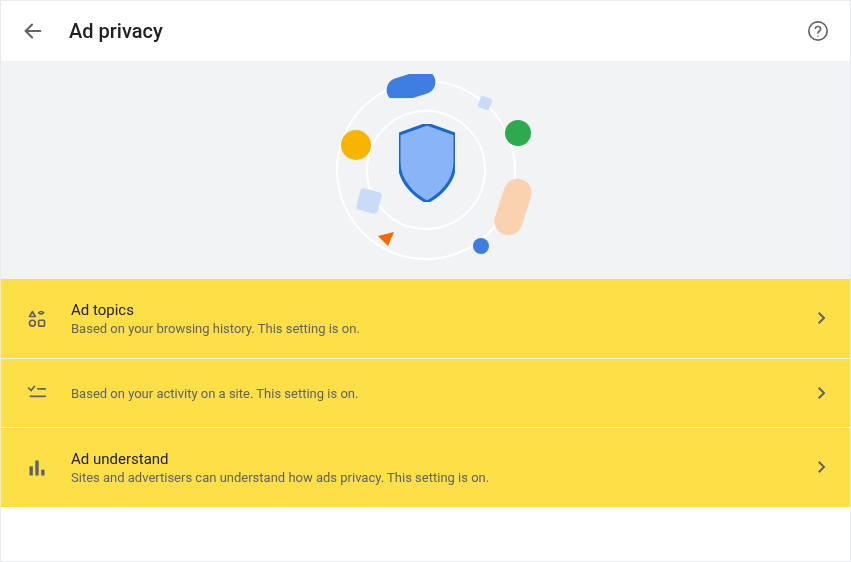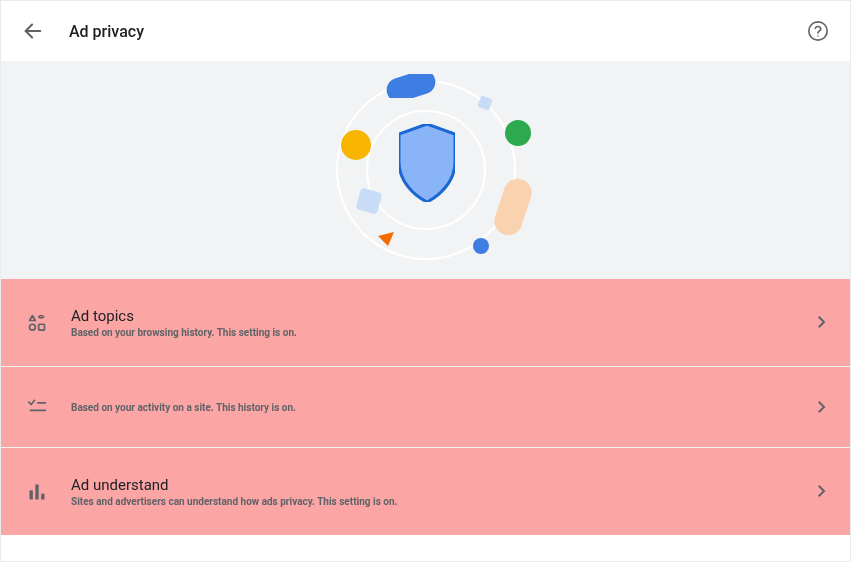--- a/index.html
+++ b/index.html
@@ -29,21 +29,21 @@
     .back-btn {
       width: 24px;
       height: 24px;
       display: flex;
       align-items: center;
       justify-content: center;
       cursor: pointer;
       color: #5f6368;
     }
     .title {
-      font-size: 16px;
+      font-size: 20px;
       font-weight: 500;
       color: #202124;
       flex: 1;
     }
     .help-btn {
       width: 24px;
       height: 24px;
       display: flex;
       align-items: center;
       justify-content: center;
@@ -54,24 +54,24 @@
       background: #f1f3f4;
       height: 218px;
       display: flex;
       align-items: center;
       justify-content: center;
       position: relative;
     }
     .setting-row {
       display: flex;
       align-items: center;
-      padding: 28px 24px;
+      padding: 22px 24px;
       border-bottom: 1px solid #f1f3f4;
       cursor: pointer;
-      background: #fca5a5;
+      background: #fde047;
     }
     .setting-row:last-child {
       border-bottom: none;
     }
     .setting-icon {
       width: 24px;
       height: 24px;
       margin-right: 22px;
       display: flex;
       align-items: center;
@@ -83,23 +83,22 @@
       display: flex;
       flex-direction: column;
       gap: 2px;
     }
     .setting-title {
       font-size: 15px;
       color: #202124;
       font-weight: 400;
     }
     .setting-subtitle {
-      font-size: 10px;
-      color: #5f6368;
-      font-weight: bold;
+      font-size: 13px;
+      color: #5f6368;
     }
     .chevron {
       color: #5f6368;
     }
     .shield-illustration {
       position: relative;
       width: 210px;
       height: 200px;
     }
     .orbit {
@@ -210,21 +209,21 @@
 
   <div class="setting-row">
     <div class="setting-icon">
       <svg width="20" height="20" viewBox="0 0 24 24" fill="none" stroke="currentColor" stroke-width="2" stroke-linecap="round">
         <path d="M2 6 L5 9 L9 4"></path>
         <line x1="13" y1="7" x2="22" y2="7"></line>
         <line x1="4" y1="16" x2="22" y2="16"></line>
       </svg>
     </div>
     <div class="setting-text">
-      <div class="setting-subtitle">Based on your activity on a site. This history is on.</div>
+      <div class="setting-subtitle">Based on your activity on a site. This setting is on.</div>
     </div>
     <div class="chevron">
       <svg width="8" height="12" viewBox="0 0 8 12" fill="currentColor">
           <path d="M0 1.4 L4.6 6 L0 10.6 L1.4 12 L7.4 6 L1.4 0 Z"></path>
         </svg>
     </div>
   </div>
 
   <div class="setting-row">
     <div class="setting-icon">

